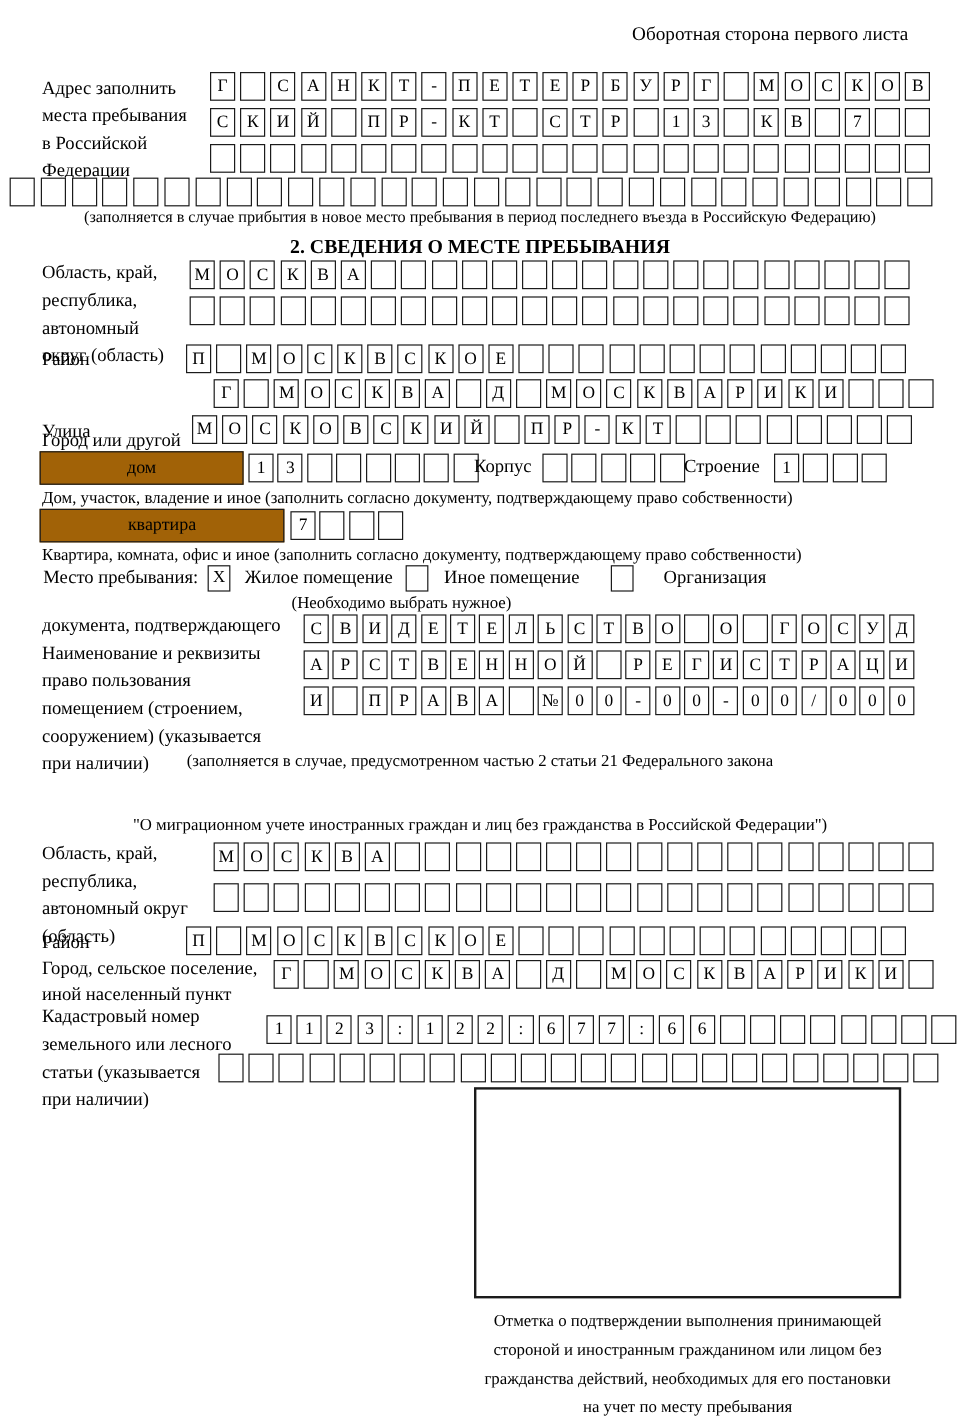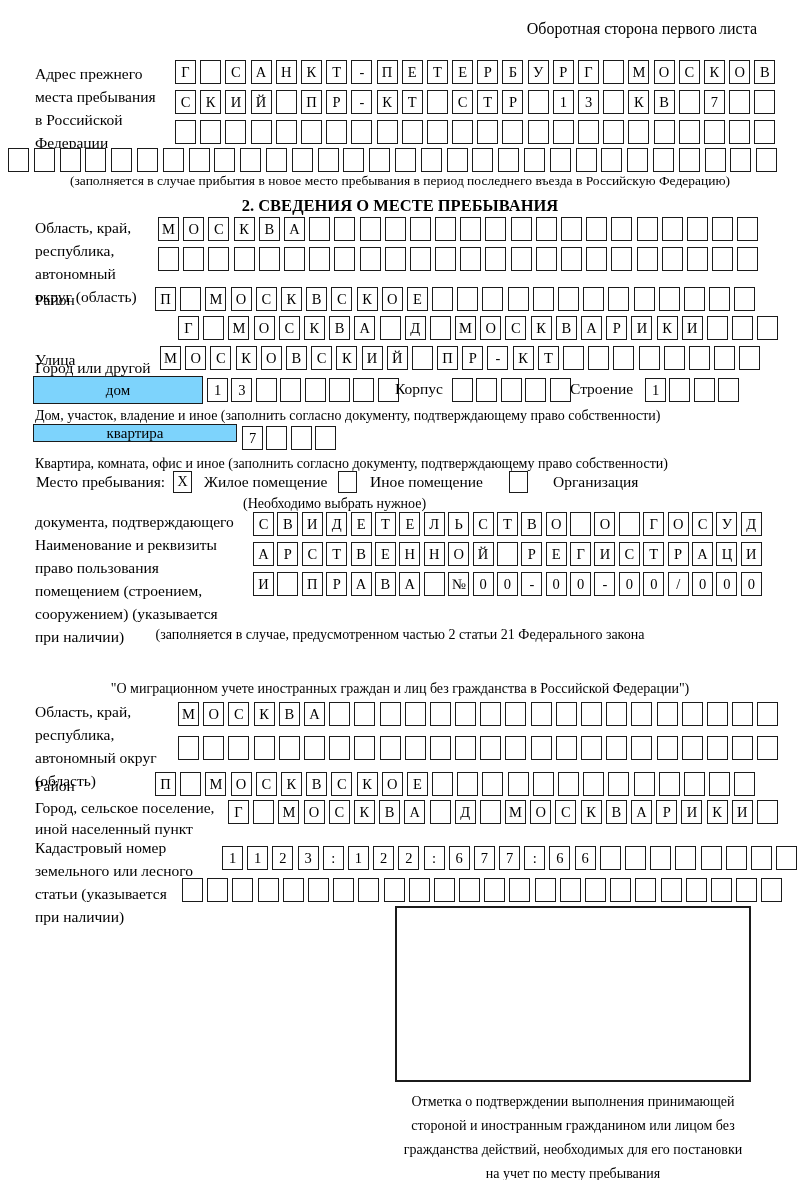--- a/index.html
+++ b/index.html
@@ -18,38 +18,38 @@
     font-size:14.5px; background:#fff; line-height:1;
   }
   .label { font-size:15.5px; line-height:23px; }
   .label.lh21 { line-height:21px; }
   .caption { font-size:14px; }
   .smallnote { font-size:13.5px; }
   .center { left:0; width:800px; text-align:center; }
   .bold { font-weight:bold; }
   .fieldbox {
     border:1.6px solid #1b1b1b; display:flex; align-items:center; justify-content:center;
-    font-size:15px; background:#7dd3fc;
+    font-size:15px; background:#a16207;
   }
   .checkbox {
     width:19px; height:22px; border:1.6px solid #1b1b1b; display:flex;
     align-items:center; justify-content:center; font-size:14px; background:#fff;
   }
   .stampbox { border:2px solid #1b1b1b; background:#fff; }
   .inlinetext { font-size:15.5px;text-align:center; }
 </style>
 </head>
 <body>
 
 <div class="page">
 
   <div class="abs inlinetext" style="top:20px; right:43px; font-size:16px;">Оборотная сторона первого листа</div>
 
   <div class="abs label" style="left:35px; top:62px;">
-      <div>Адрес прежнего</div>
+      <div>Адрес заполнить</div>
       <div>места пребывания</div>
       <div>в Российской</div>
       <div>Федерации</div>
     </div>
   <div class="abs cellrow" style="left:175px; top:60px;">
       <span class="cell">Г</span>
       <span class="cell"></span>
       <span class="cell">С</span>
       <span class="cell">А</span>
       <span class="cell">Н</span>
@@ -328,21 +328,21 @@
     </div>
   <div class="abs inlinetext" style="left:570px; top:380px;">Строение</div>
   <div class="abs cellrow tight" style="left:645px; top:378px;">
       <span class="cell">1</span>
       <span class="cell"></span>
       <span class="cell"></span>
       <span class="cell"></span>
     </div>
   <div class="abs caption" style="left:35px; top:408px;">Дом, участок, владение и иное (заполнить согласно документу, подтверждающему право собственности)</div>
 
-  <div class="abs fieldbox" style="left:33px; top:424px; width:204px; height:18px;">квартира</div>
+  <div class="abs fieldbox" style="left:33px; top:424px; width:204px; height:28px;">квартира</div>
   <div class="abs cellrow tight" style="left:242px; top:426px;">
       <span class="cell">7</span>
       <span class="cell"></span>
       <span class="cell"></span>
       <span class="cell"></span>
     </div>
   <div class="abs caption" style="left:35px; top:456px;">Квартира, комната, офис и иное (заполнить согласно документу, подтверждающему право собственности)</div>
 
   <div class="abs inlinetext" style="left:36px; top:473px;">Место пребывания:</div>
   <div class="abs checkbox" style="left:173px; top:471px;">X</div>

